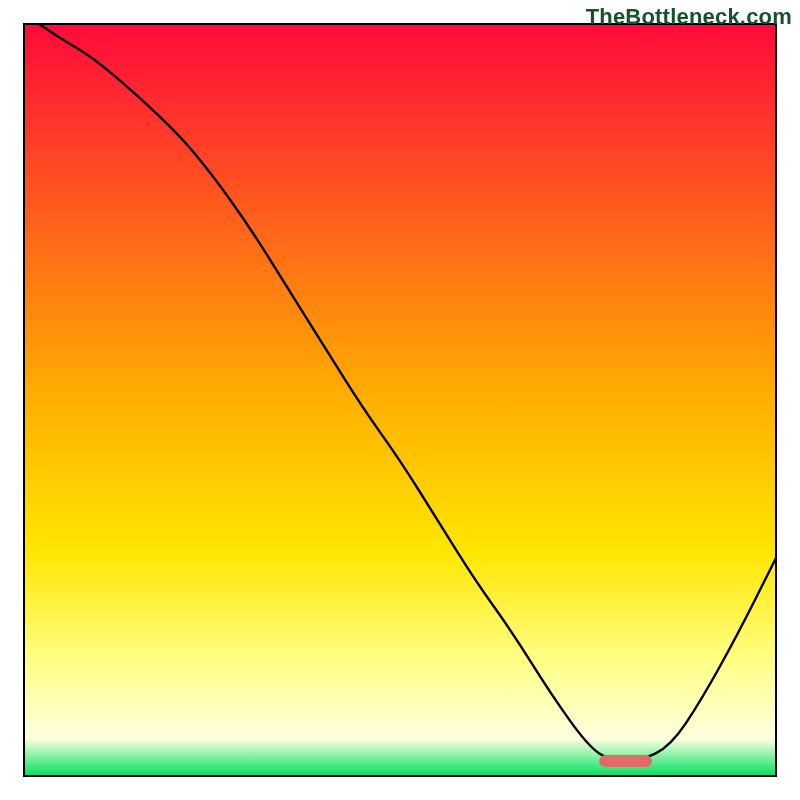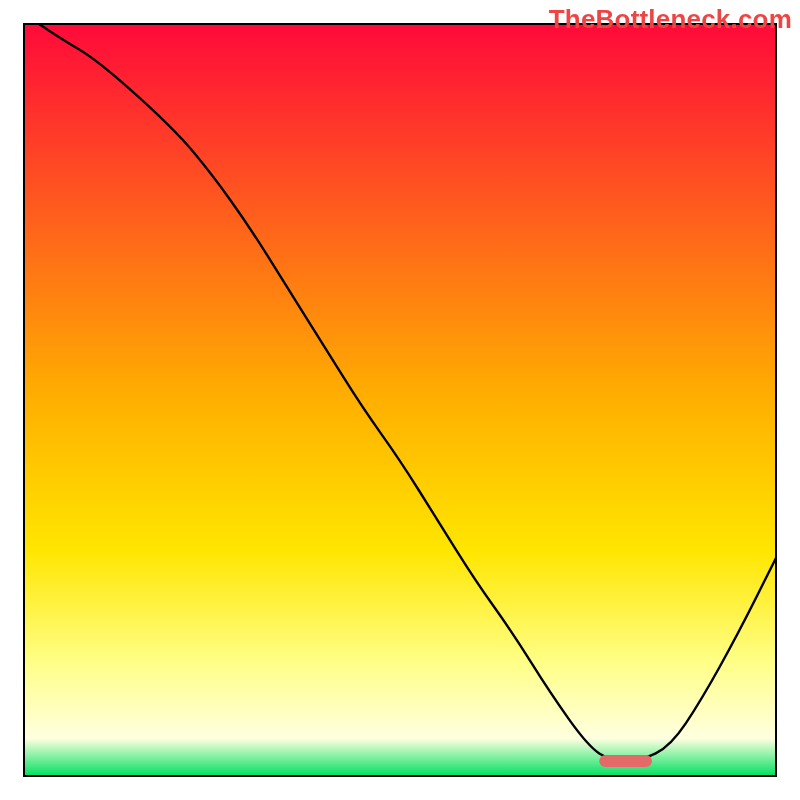--- a/index.html
+++ b/index.html
@@ -13,23 +13,23 @@
   }
   .chart-wrap {
     position: relative;
     width: 800px;
     height: 800px;
   }
   .watermark {
     position: absolute;
     top: 4px;
     right: 8px;
-    font-size: 26px;
+    font-size: 22px;
     font-weight: 600;
-    color: #ef4444;
+    color: #14532d;
     letter-spacing: 0.2px;
     user-select: none;
   }
   svg {
     display: block;
   }
 </style>
 </head>
 <body>
 

